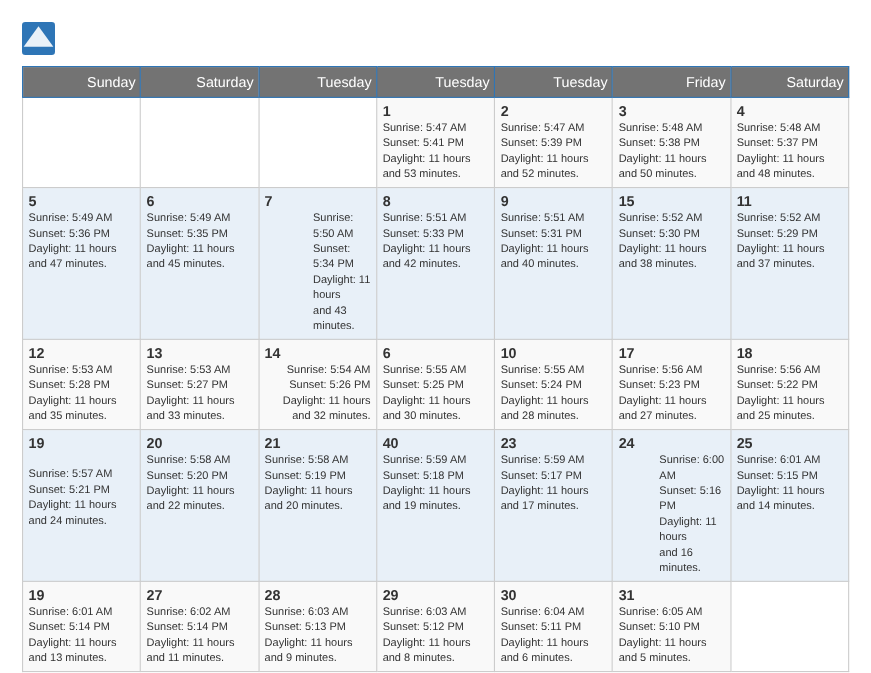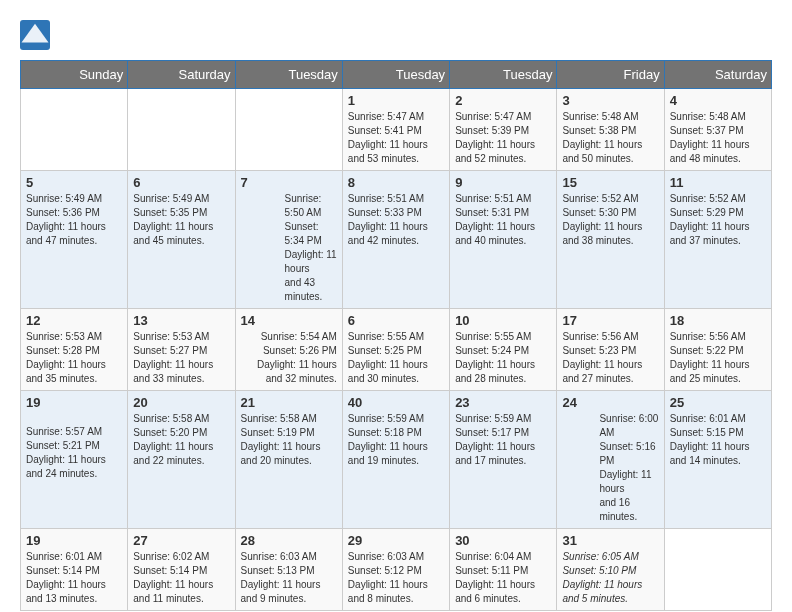--- a/index.html
+++ b/index.html
@@ -338,21 +338,21 @@
         </td>
         <td>
           <span class="day-num">30</span>
           <div class="day-info" style="white-space: pre-line;">Sunrise: 6:04 AM
 Sunset: 5:11 PM
 Daylight: 11 hours
 and 6 minutes.</div>
         </td>
         <td>
           <span class="day-num">31</span>
-          <div class="day-info" style="white-space: pre-line; font-style: italic;">Sunrise: 6:05 AM
+          <div class="day-info" style="white-space: pre-line;">Sunrise: 6:05 AM
 Sunset: 5:10 PM
 Daylight: 11 hours
 and 5 minutes.</div>
         </td>
         <td class="empty-cell"></td>
       </tr>
     </tbody>
 </table>
 
 </body></html>

